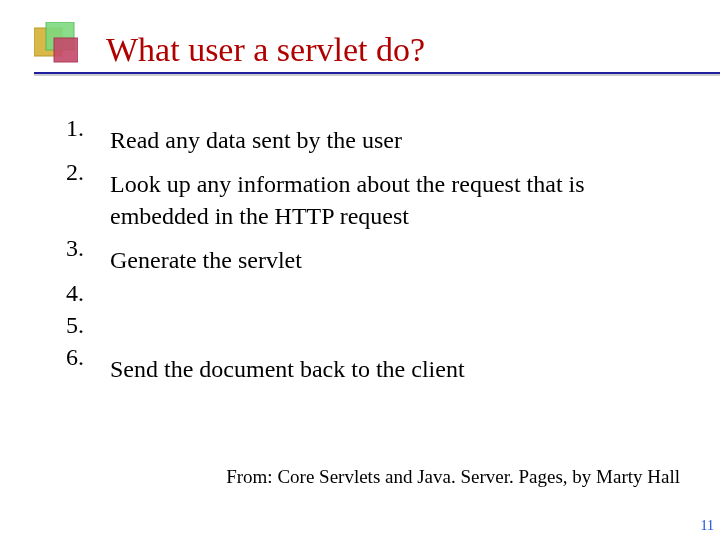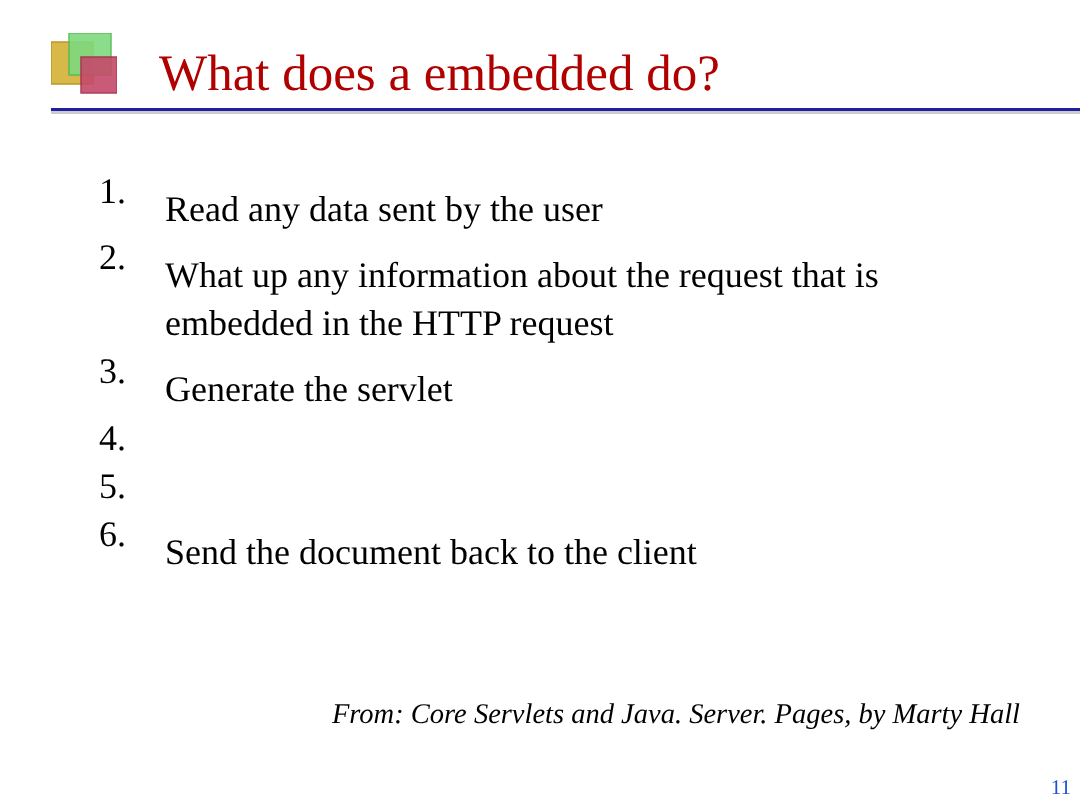--- a/index.html
+++ b/index.html
@@ -61,53 +61,52 @@
   .ol-text {
     padding-left: 16px;
     margin-top: 12px;
   }
   .citation {
     position: absolute;
     bottom: 52px;
     right: 40px;
     font-size: 19px;
     color: #000;
-    font-style: italic;
   }
   .pagenum {
     position: absolute;
     bottom: 6px;
     right: 6px;
     font-size: 14px;
     color: #1d4ed8;
   }
 </style>
 </head>
 <body>
 
 <div class="title-row">
   <div class="title-icon">
     <svg viewBox="0 0 44 44" width="44" height="44">
       <rect x="0" y="6" width="28" height="28" fill="#d9b84a" stroke="#b9982a" stroke-width="1"></rect>
       <rect x="12" y="0" width="28" height="28" fill="#7fd97f" stroke="#4fb94f" stroke-width="1" opacity="0.9"></rect>
       <rect x="20" y="16" width="24" height="24" fill="#c54a6a" stroke="#a52a4a" stroke-width="1" opacity="0.9"></rect>
     </svg>
   </div>
-  <div class="title-text">What does a embedded do?</div>
+  <div class="title-text">What user a servlet do?</div>
 </div>
 <div class="title-underline"></div>
 
 <div class="body">
   <div class="ol-item">
     <div class="ol-num">1.</div>
     <div class="ol-text">Read any data sent by the user</div>
   </div>
   <div class="ol-item">
     <div class="ol-num">2.</div>
-    <div class="ol-text">What up any information about the request that is embedded in the HTTP request</div>
+    <div class="ol-text">Look up any information about the request that is embedded in the HTTP request</div>
   </div>
   <div class="ol-item">
     <div class="ol-num">3.</div>
     <div class="ol-text">Generate the servlet</div>
   </div>
   <div class="ol-item">
     <div class="ol-num">4.</div>
   </div>
   <div class="ol-item">
     <div class="ol-num">5.</div>

